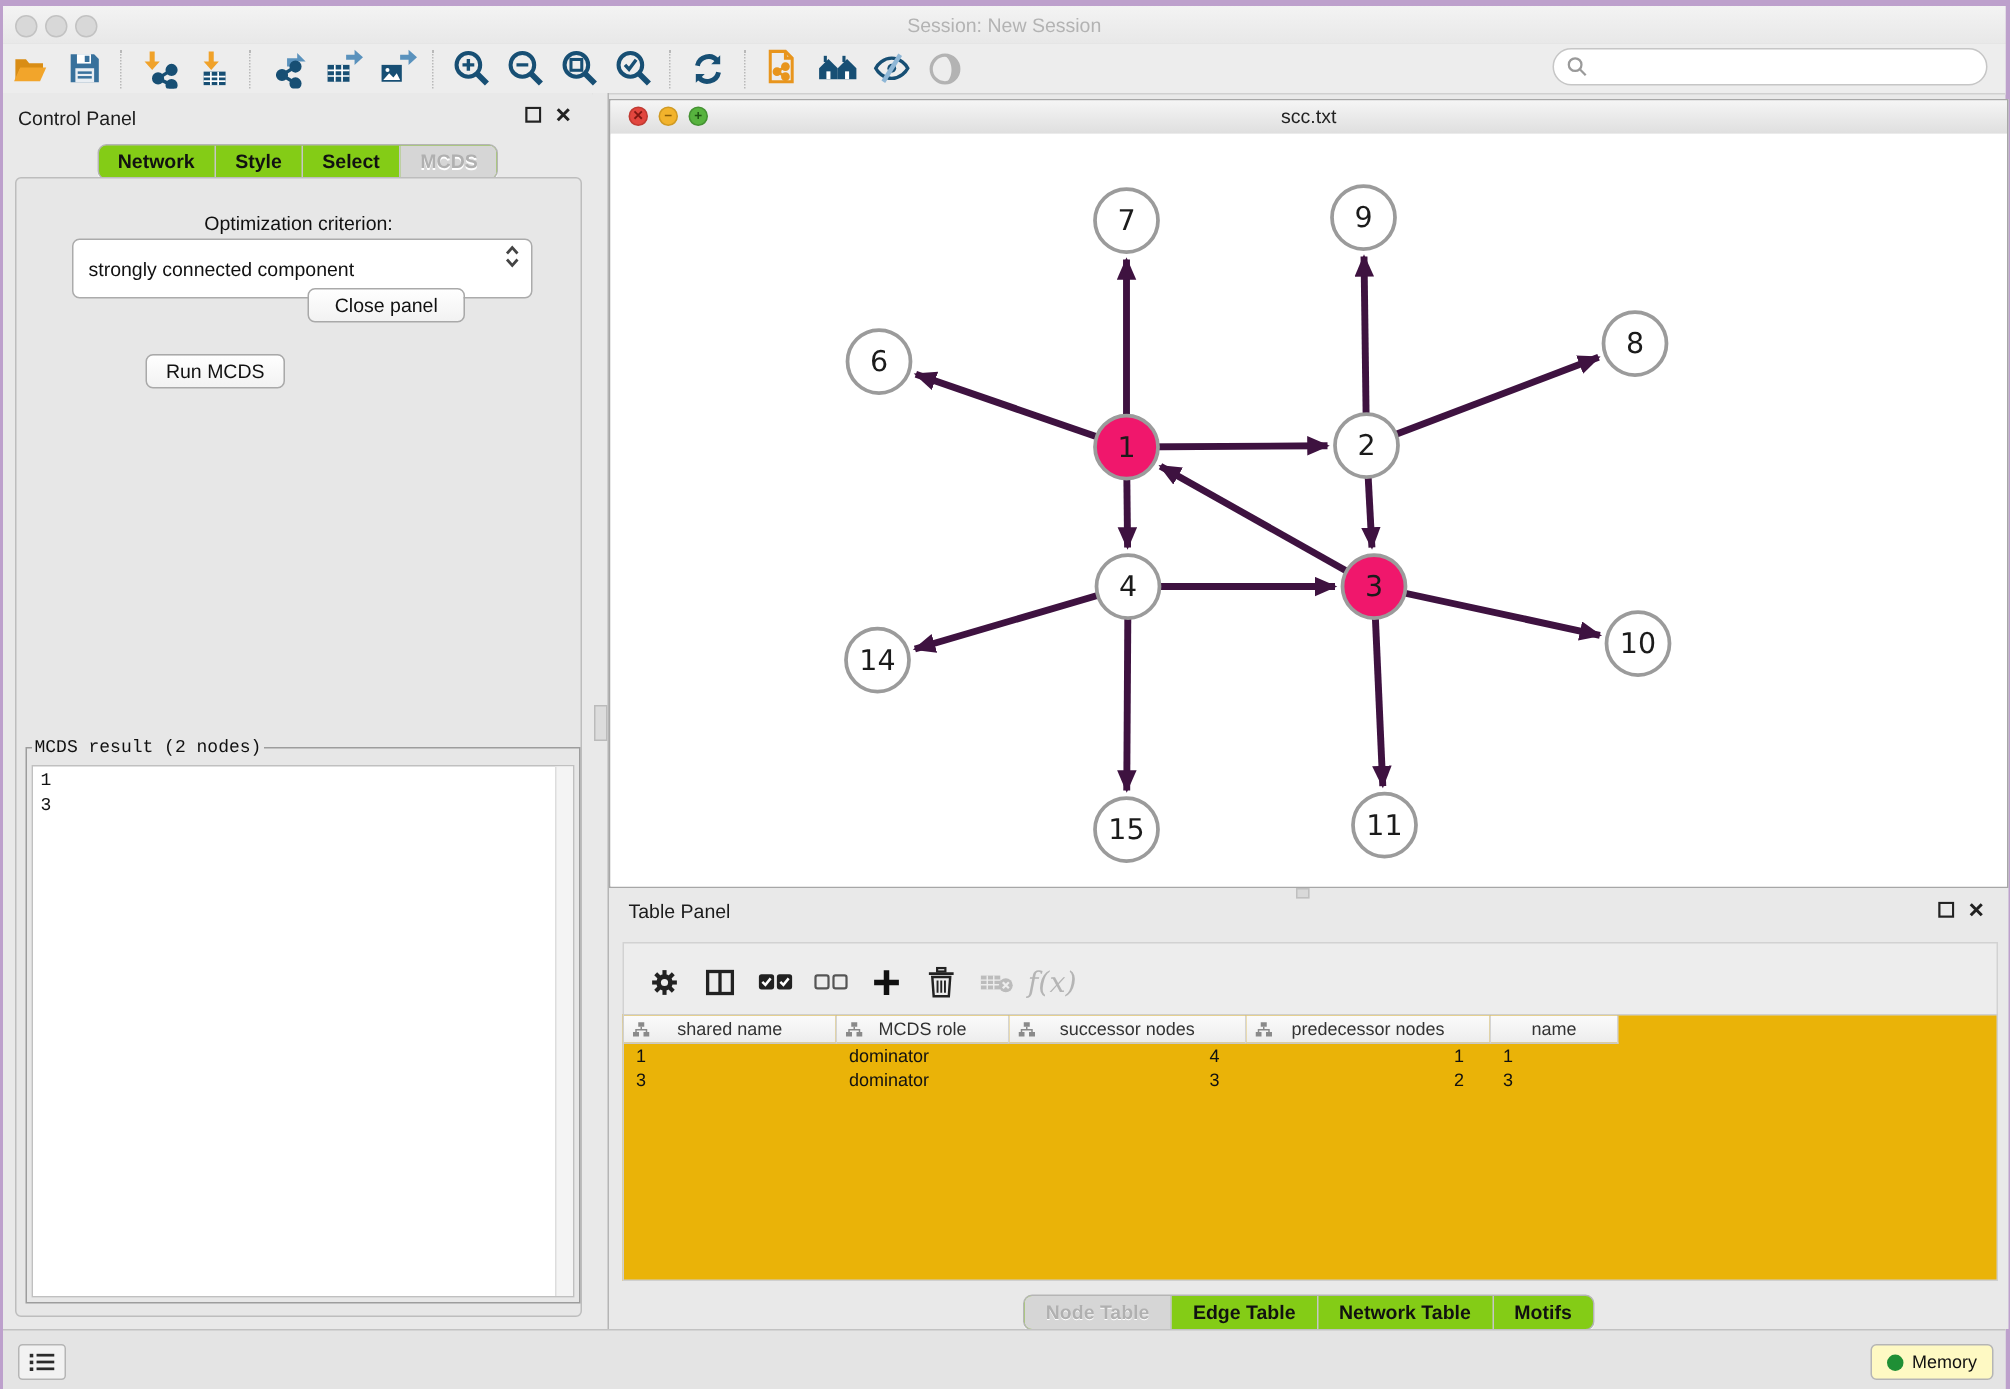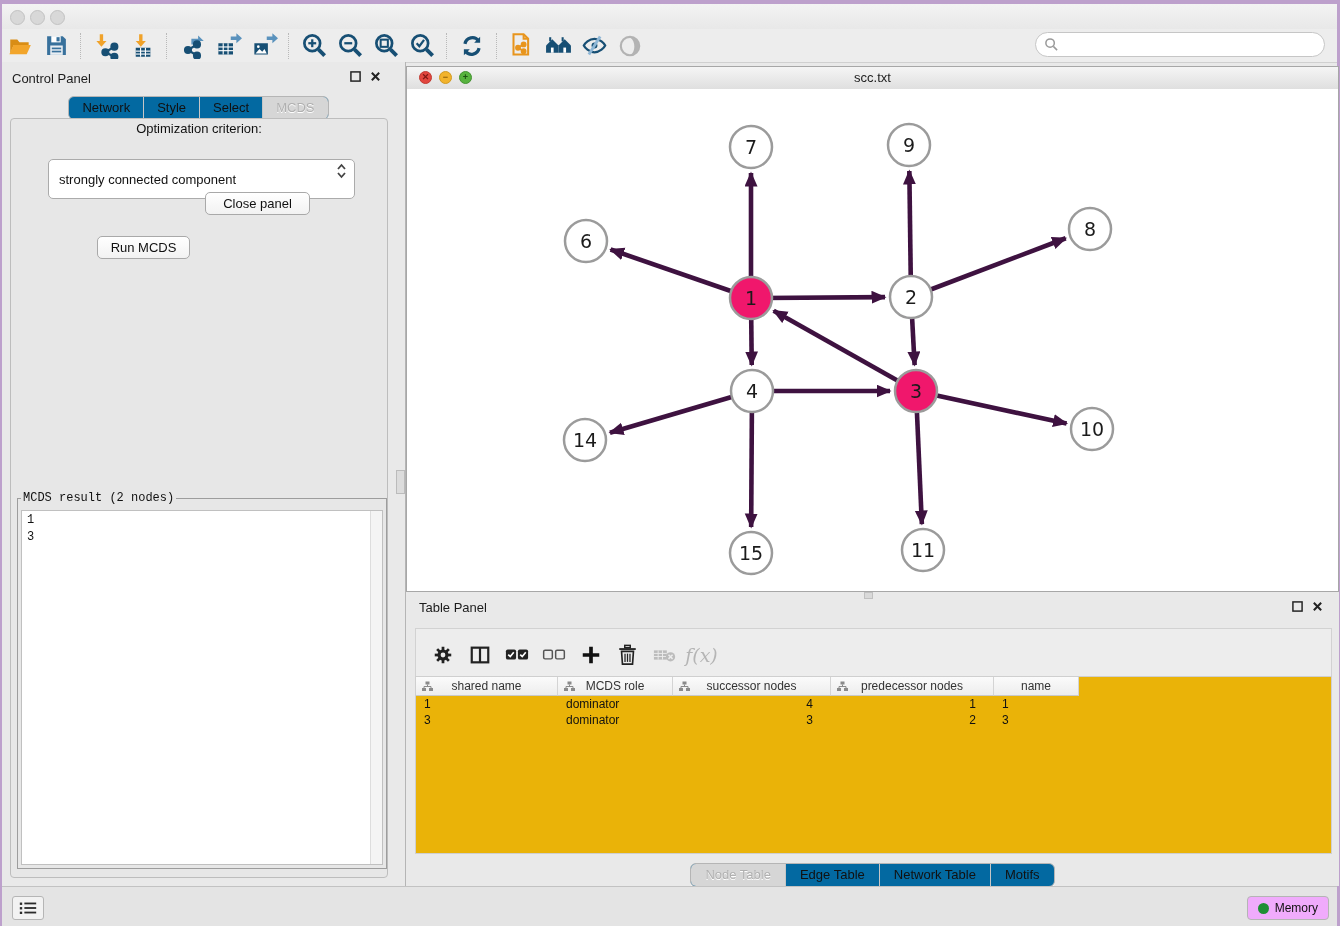--- a/index.html
+++ b/index.html
@@ -22,26 +22,26 @@
   .tbtn{width:36px;height:30px;display:flex;align-items:center;justify-content:center;flex:0 0 auto;}
   .tsep{width:1px;height:26px;border-left:1px dotted #b9b9b9;margin:0 6px;flex:0 0 auto;}
   #search-wrap{position:absolute;right:12px;top:3px;width:290px;height:25px;background:#fff;
                border:1px solid #c6c6c6;border-radius:13px;display:flex;align-items:center;padding-left:8px;box-sizing:border-box;}
   
   #control-panel{left:2px;top:62px;width:393px;height:824px;background:#e9e9e9;}
   #cp-header{position:absolute;left:10px;top:9px;font-size:13px;color:#1c1c1c;}
   .panel-wicons{position:absolute;top:9px;display:flex;gap:9px;}
   .wicon{width:11px;height:11px;}
   #cp-tabs{position:absolute;left:0;right:0;top:34px;display:flex;justify-content:center;}
-  .seg{display:inline-flex;background:#0369a1;border:1px solid #b5b5b5;border-radius:6px;overflow:hidden;box-shadow:0 1px 0 rgba(255,255,255,.7);}
+  .seg{display:inline-flex;background:#84cc16;border:1px solid #b5b5b5;border-radius:6px;overflow:hidden;box-shadow:0 1px 0 rgba(255,255,255,.7);font-weight:bold;}
   .seg .tab{padding:3px 13px;font-size:13px;color:#111;border-right:1px solid #c6c6c6;line-height:16px;}
   .seg .tab:last-child{border-right:none;}
   .seg .tab.selected{background:#d6d6d6;color:#b0b0b0;text-shadow:0 1px 0 #fff;}
   #cp-box{position:absolute;left:8px;right:7px;top:56px;bottom:8px;border:1px solid #bdbdbd;border-radius:4px;background:#e7e7e7;}
-  #opt-label{position:absolute;left:0;right:0;top:2px;text-align:center;font-size:13px;color:#111;}
+  #opt-label{position:absolute;left:0;right:0;top:22px;text-align:center;font-size:13px;color:#111;}
   #criterion-select{position:absolute;left:37px;width:307px;top:40px;height:40px;background:#fff;border:1px solid #ababab;
         border-radius:5px;display:flex;align-items:center;box-sizing:border-box;padding:0 26px 0 10px;font-size:13px;color:#111;}
   #sel-arrows{position:absolute;right:7px;top:3px;width:11px;height:16px;}
   .cp-btn{position:absolute;top:73px;height:23px;background:linear-gradient(#ffffff,#f2f2f2);border:1px solid #a9a9a9;
         border-radius:5px;font-size:13px;color:#111;display:flex;align-items:center;justify-content:center;box-sizing:border-box;}
   #mcds-result{position:absolute;left:6px;width:370px;top:372px;height:378px;border:1px solid #9d9d9d;margin:0;padding:0;box-sizing:border-box;font-family:Liberation Mono, monospace;}
   #mcds-result legend{font-size:12px;color:#111;margin-left:3px;padding:0 2px;}
   #result-area{position:absolute;left:3px;right:3px;top:5px;bottom:3px;background:#fff;border:1px solid #c0c0c0;}
   #result-lines{padding:1px 5px;font-size:12px;line-height:17px;color:#111;}
   #result-scroll{position:absolute;right:0;top:0;bottom:0;width:11px;background:#f4f4f4;border-left:1px solid #ddd;}
@@ -72,35 +72,36 @@
       box-sizing:border-box;display:flex;align-items:center;justify-content:center;font-size:12px;color:#333;}
   .th .hicon{position:absolute;left:6px;top:4px;}
   .tr{display:flex;height:16px;}
   .td{box-sizing:border-box;font-size:12px;color:#111;line-height:16px;white-space:nowrap;overflow:hidden;}
   #tp-tabs{position:absolute;left:0;right:0;top:263px;display:flex;justify-content:center;}
   #tp-tabs .tab{font-size:13px;padding:3px 14px;}
   
   #statusbar{left:2px;top:886px;width:1335px;height:40px;background:#e4e4e4;border-top:1px solid #c2c2c2;}
   #list-btn{position:absolute;left:10px;top:9px;width:32px;height:24px;background:#f2f2f2;border:1px solid #b5b5b5;
         border-radius:3px;display:flex;align-items:center;justify-content:center;box-sizing:border-box;}
-  #memory-btn{position:absolute;right:8px;top:9px;height:24px;padding:0 10px;background:#f0abfc;border:1px solid #b5b5b5;
+  #memory-btn{position:absolute;right:8px;top:9px;height:24px;padding:0 10px;background:#fef9c3;border:1px solid #b5b5b5;
         border-radius:4px;display:flex;align-items:center;gap:6px;font-size:12px;color:#111;box-sizing:border-box;}
   #mem-dot{width:11px;height:11px;border-radius:50%;background:#1f8f35;}
 </style>
 </head>
 <body>
 
 <div class="abs" id="chrome-top"></div>
 <div class="abs" id="chrome-left"></div>
 <div class="abs" id="chrome-right"></div>
 
 <div class="abs" id="titlebar">
   <div class="tl-circle" style="left:8px;"></div>
   <div class="tl-circle" style="left:28px;"></div>
   <div class="tl-circle" style="left:48px;"></div>
+  <div id="win-title">Session: New Session</div>
 </div>
 
 <div class="abs" id="toolbar">
   <div class="tbtn">
     <svg width="26" height="26" viewBox="0 0 24 24">
         <path d="M3 19 V6 h6.5 l2 2.5 H20 v3 H6 z" fill="#d98d15"></path>
         <path d="M2.2 19.5 L6 11 h16 l-3.8 8.5 z" fill="#f2a52b"></path>
       </svg>
   </div>
   <div class="tbtn">

